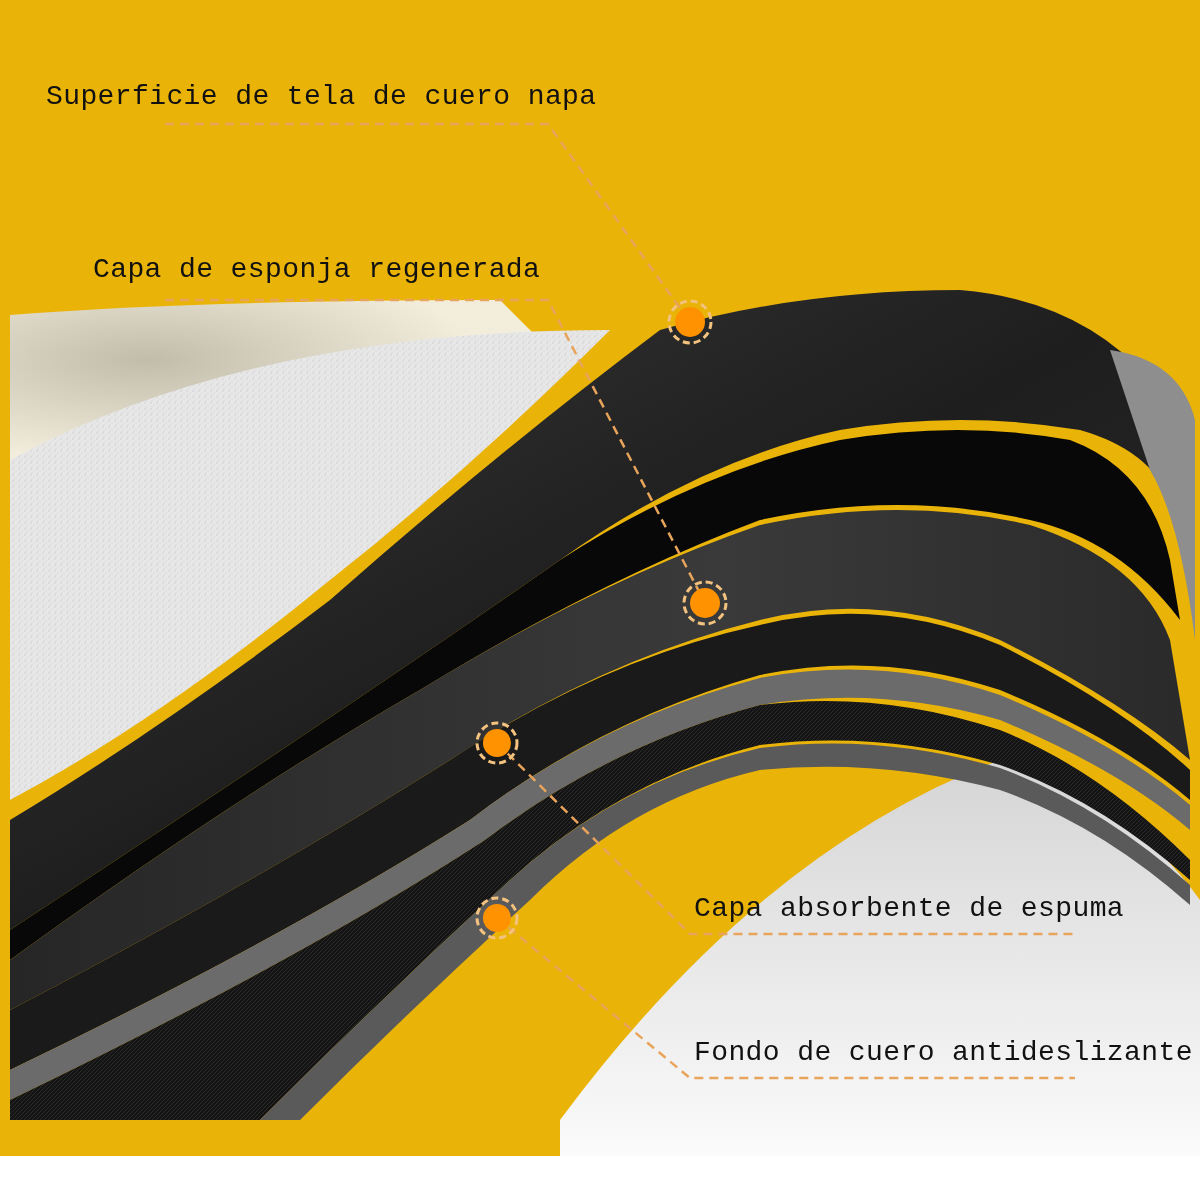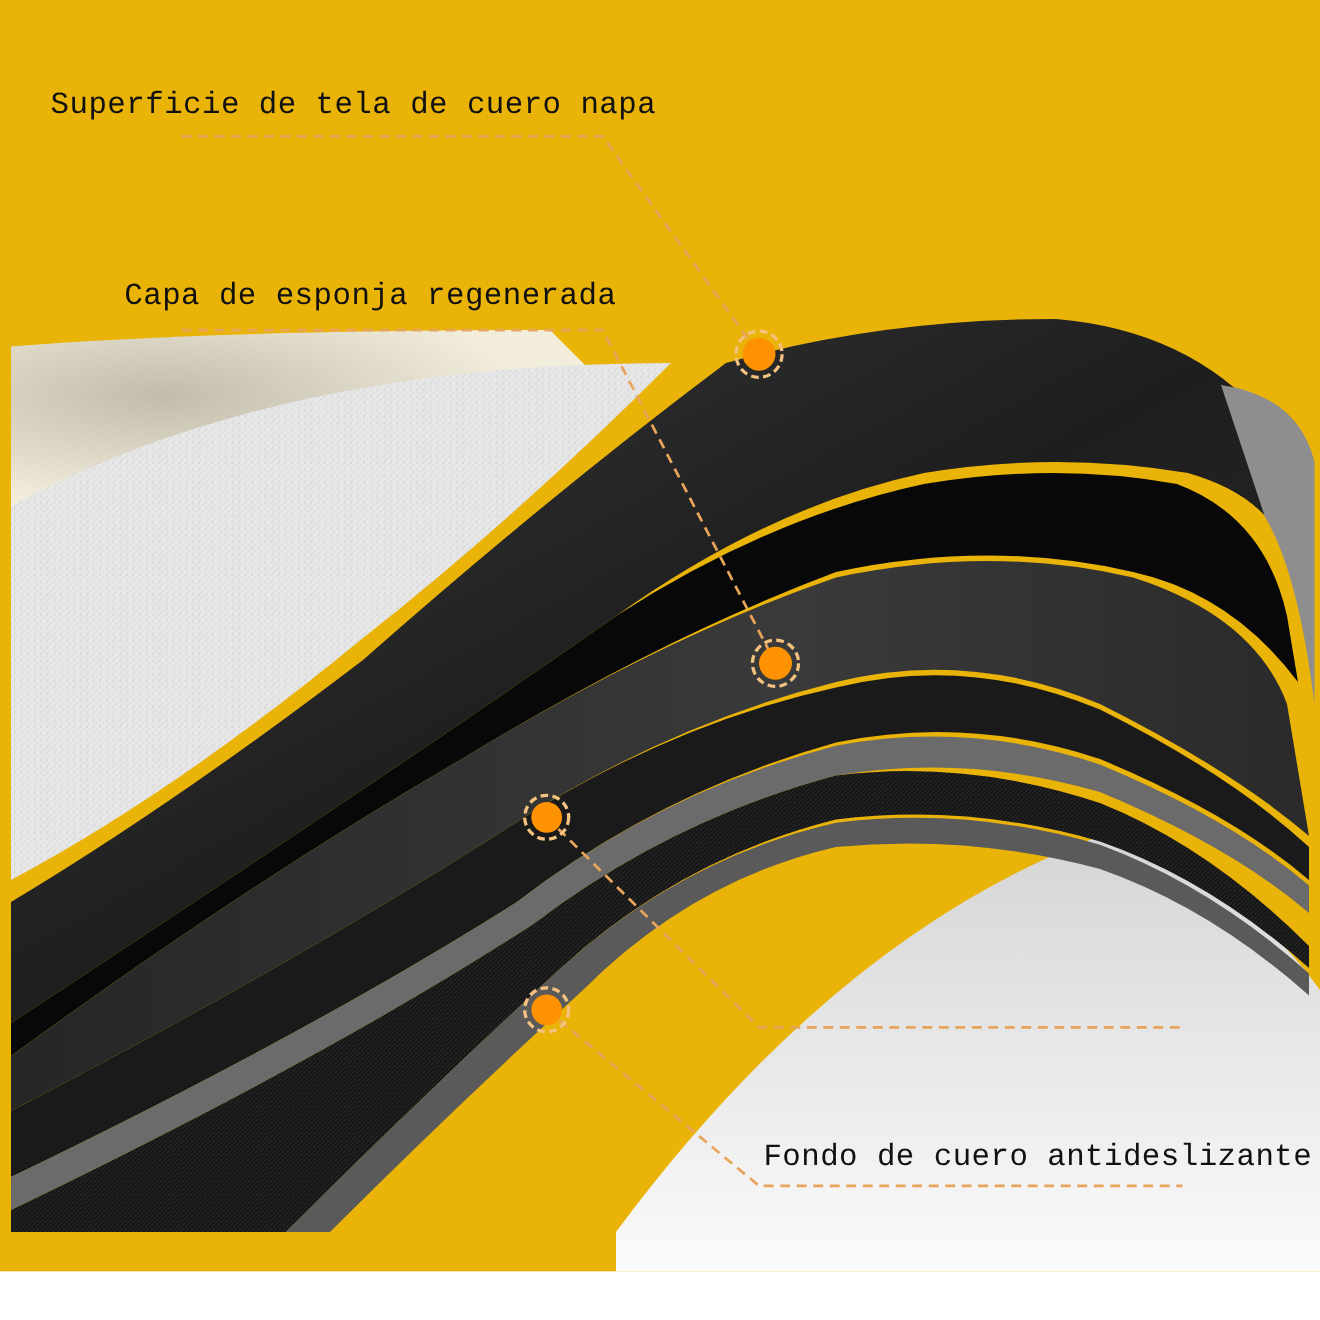--- a/index.html
+++ b/index.html
@@ -14,21 +14,21 @@
   .canvas svg.art { position: absolute; left: 0; top: 0; }
   .label {
     position: absolute;
     font-size: 28px;
     letter-spacing: 0.4px;
     color: #111111;
     white-space: nowrap;
     line-height: 1;
   }
   .label-1 { left: 46px;  top: 83px;  }
-  .label-2 { left: 113px; top: 256px; }
+  .label-2 { left: 93px; top: 256px; }
   .label-3 { left: 694px; top: 895px; }
   .label-4 { left: 694px; top: 1039px; }
 </style>
 </head>
 <body>
 
 <div class="canvas">
 
   <svg class="art" width="1200" height="1200" viewBox="0 0 1200 1200">
     <defs>
@@ -104,14 +104,15 @@
       <circle cx="497" cy="743" r="14" fill="#ff9200"></circle>
     </g>
     <g>
       <circle cx="497" cy="918" r="20" fill="none" stroke="#f3c27e" stroke-width="3" stroke-dasharray="7 4"></circle>
       <circle cx="497" cy="918" r="14" fill="#ff9200"></circle>
     </g>
   </svg>
 
   <div class="label label-1">Superficie de tela de cuero napa</div>
   <div class="label label-2">Capa de esponja regenerada</div>
+  <div class="label label-3">Capa absorbente de espuma</div>
   <div class="label label-4">Fondo de cuero antideslizante</div>
 </div>
 
 </body></html>

